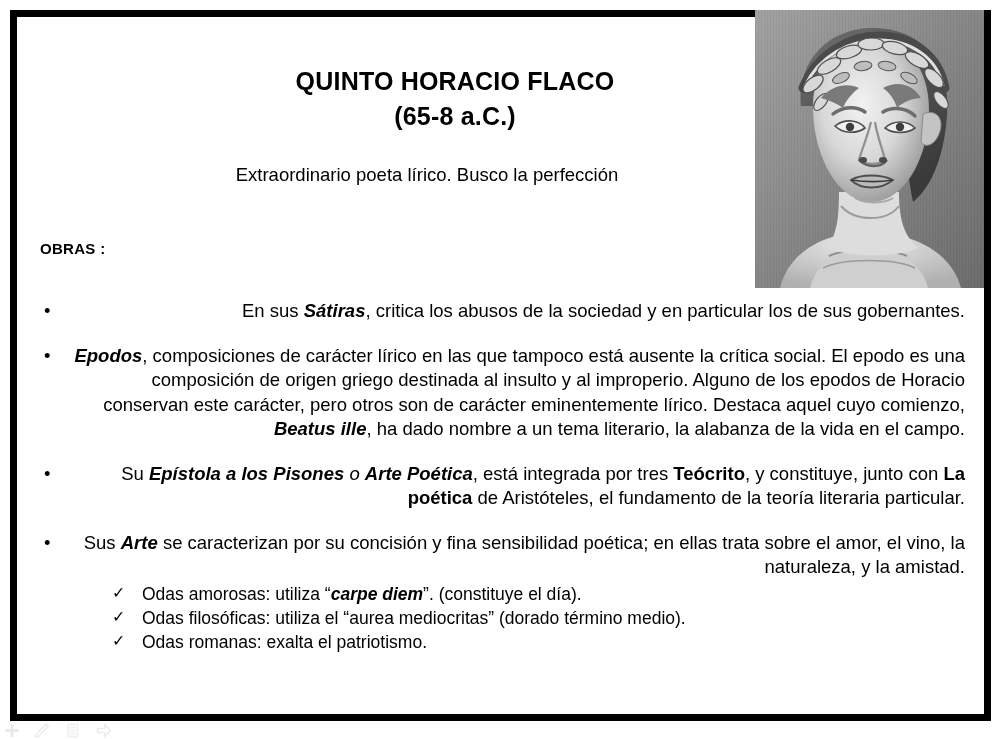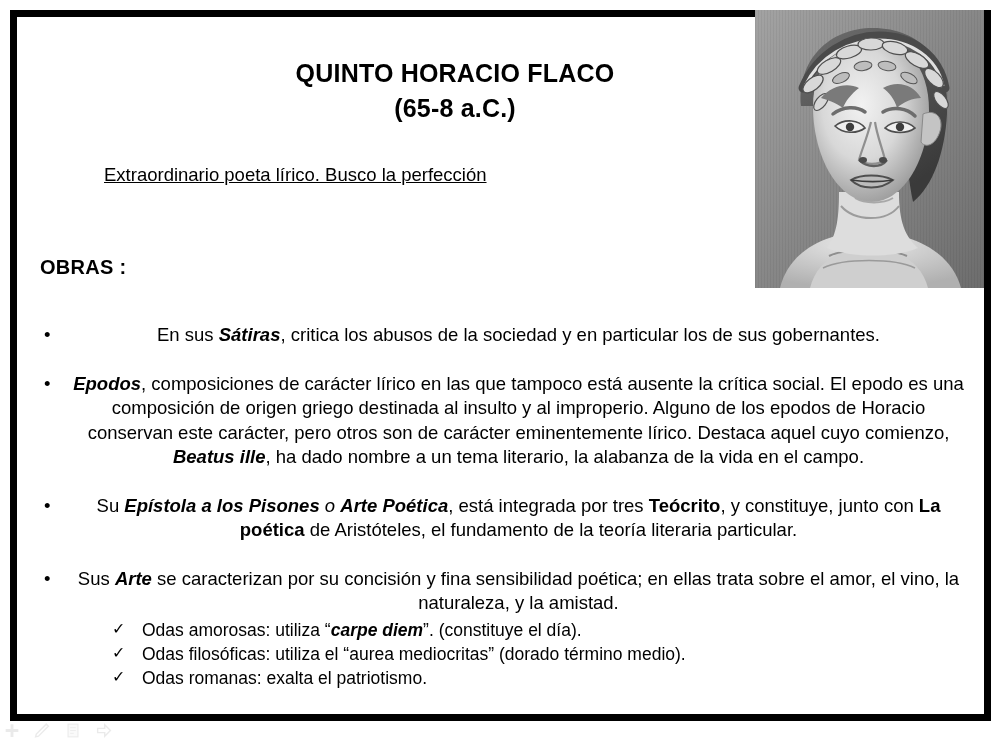--- a/index.html
+++ b/index.html
@@ -44,21 +44,21 @@
     height: 278px;
     overflow: hidden;
     background: #8d8d8d;
   }
   #portrait svg { display: block; width: 100%; height: 100%; }
 
   
   #title-block {
     position: absolute;
     left: 170px;
-    top: 56px;
+    top: 64px;
     width: 570px;
     text-align: center;
   }
   .title-line {
     font-size: 25px;
     font-weight: bold;
     line-height: 35px;
     letter-spacing: 0.2px;
     white-space: nowrap;
   }
@@ -66,31 +66,31 @@
   
   #intro-block {
     position: absolute;
     left: 60px;
     top: 162px;
     width: 690px;
     font-size: 18.5px;
     line-height: 26px;
   }
   .intro-line { white-space: nowrap; }
-  .intro-line.c1 { padding-left: 44px; text-decoration: underline; }
+  .intro-line.c1 { text-align: center; padding-left: 44px; }
   .intro-line.c2 { text-align: center; padding-left: 14px; }
   .intro-line.c3 { text-align: left; padding-left: 20px; }
   .intro-line b { font-weight: bold; }
 
   
   #obras-heading {
     position: absolute;
     left: 40px;
-    top: 256px;
-    font-size: 20px;
+    top: 240px;
+    font-size: 15px;
     font-weight: bold;
     letter-spacing: 0.3px;
   }
 
   
   #bullets {
     position: absolute;
     left: 40px;
     top: 299px;
     width: 925px;
@@ -103,21 +103,21 @@
     margin-bottom: 20px;
   }
   .bullet-row:last-child { margin-bottom: 0; }
   .bullet-dot {
     position: absolute;
     left: 4px;
     top: 0;
     font-size: 18.5px;
     line-height: 24.5px;
   }
-  .bullet-text { display: block; text-align: center; margin-top: 24px; }
+  .bullet-text { display: block; text-align: right; }
   .bullet-text b { font-weight: bold; }
   .bullet-text i { font-style: italic; }
   .bi { font-weight: bold; font-style: italic; }
 
   
   #check-list {
     margin-top: 2px;
     padding-left: 40px;
     font-size: 17.5px;
     line-height: 24px;

